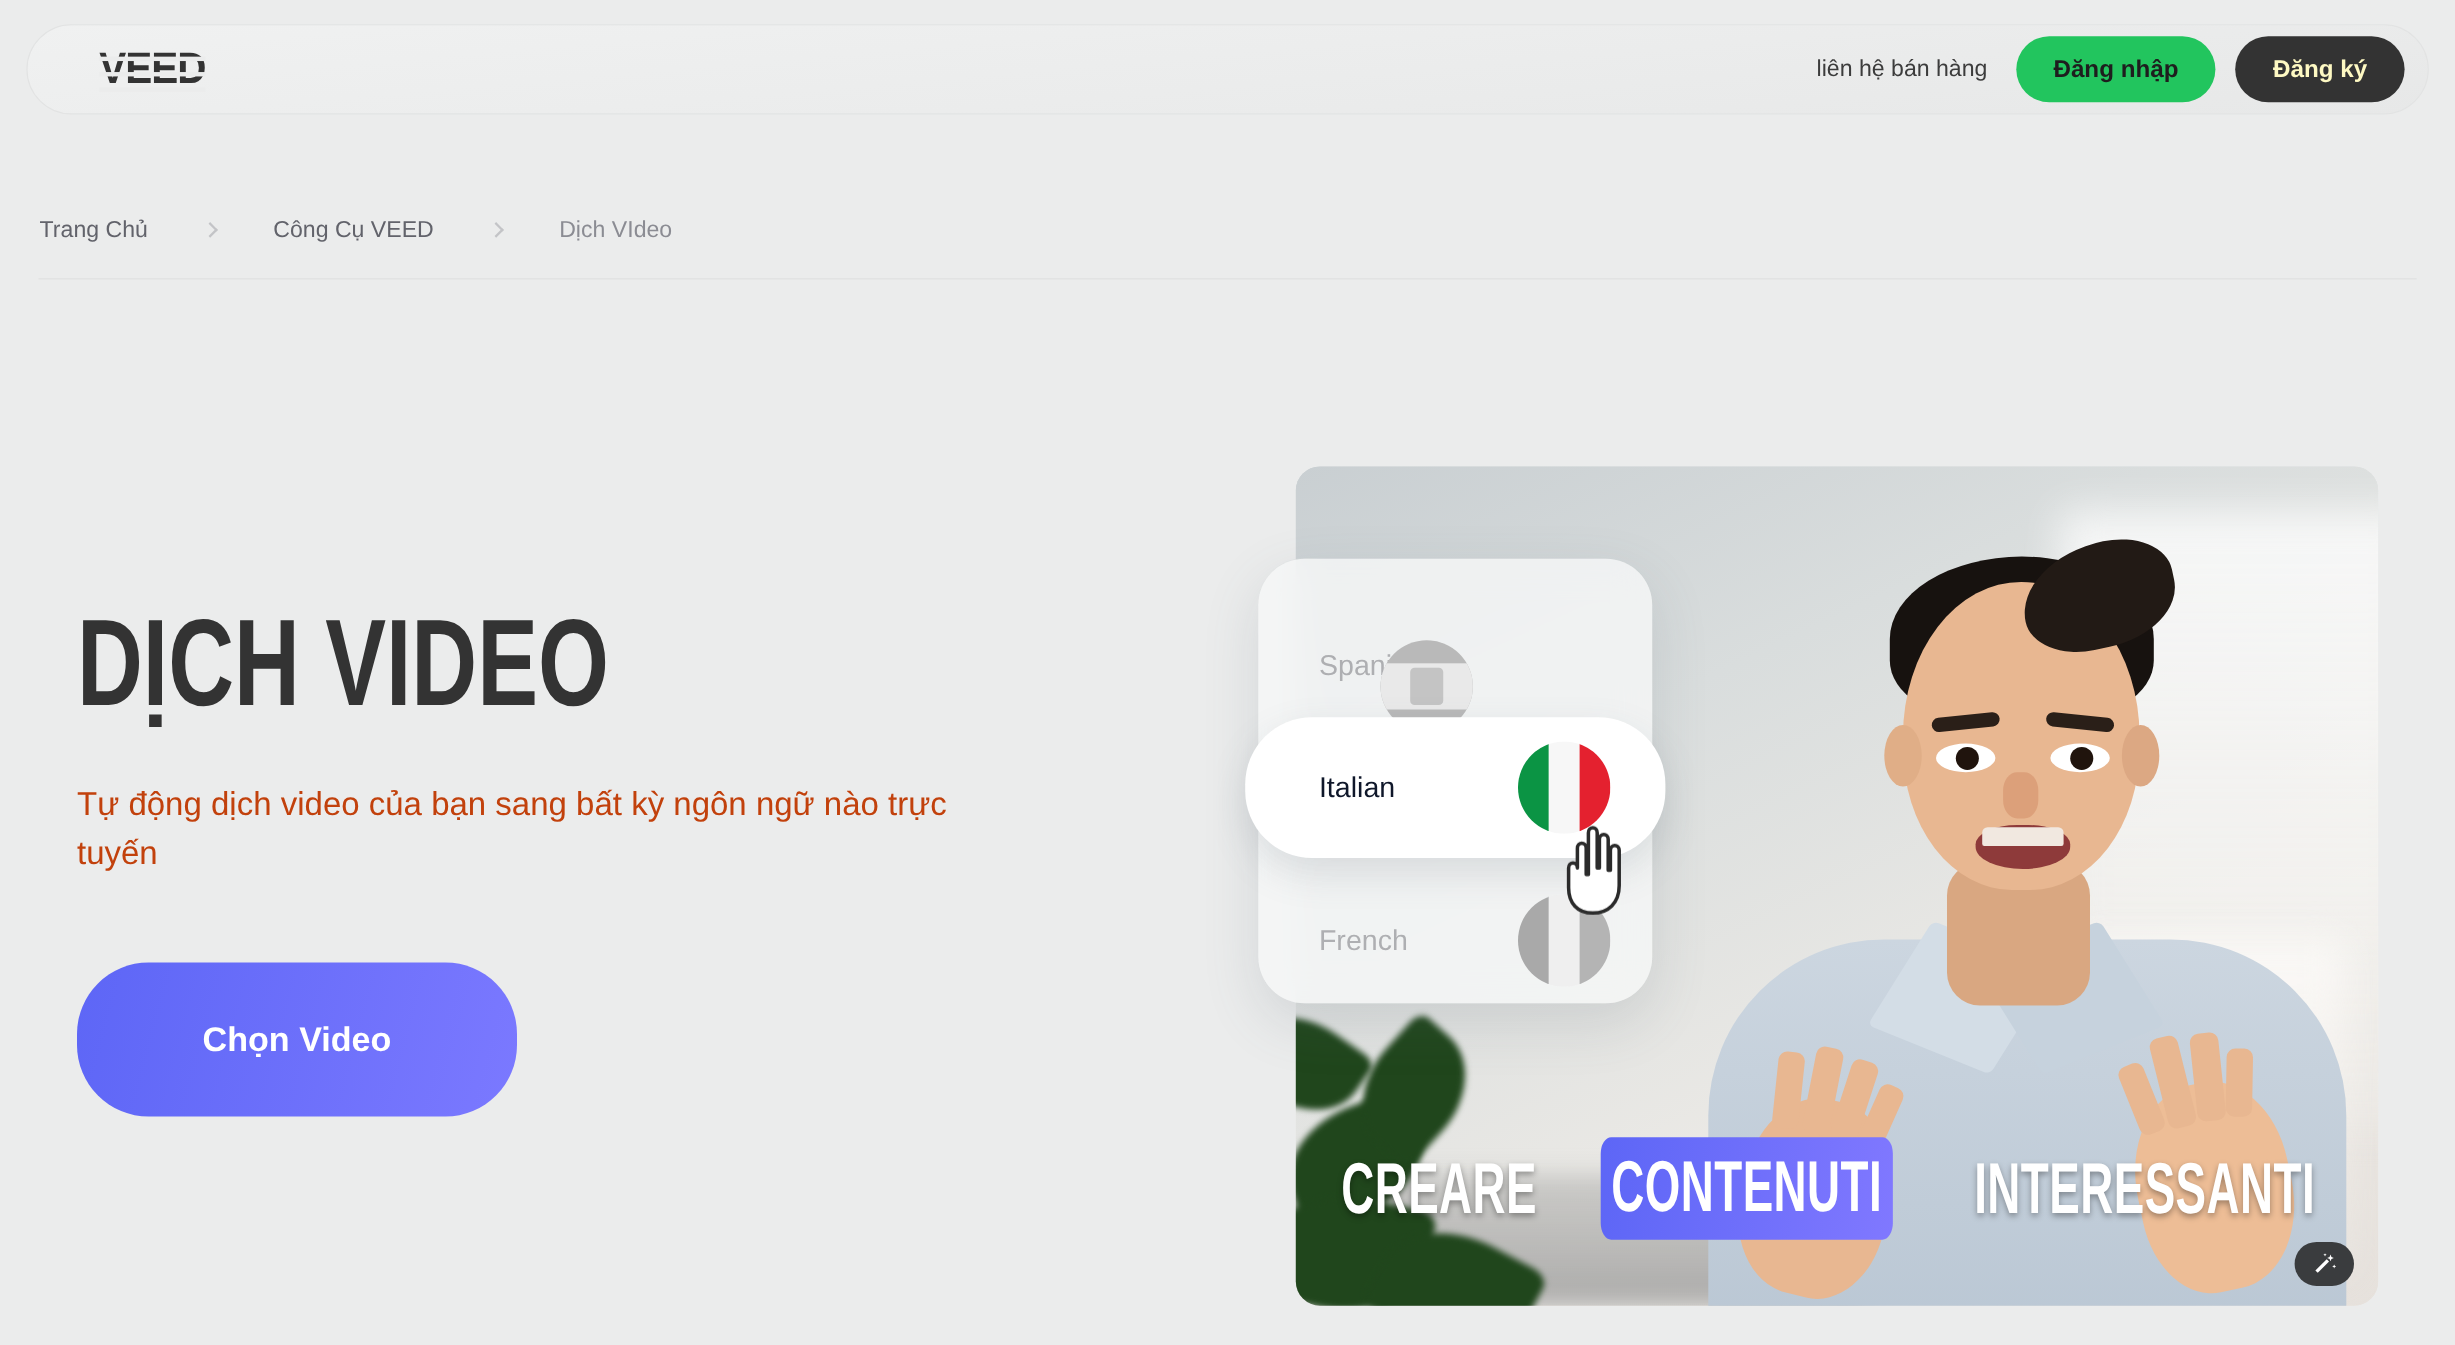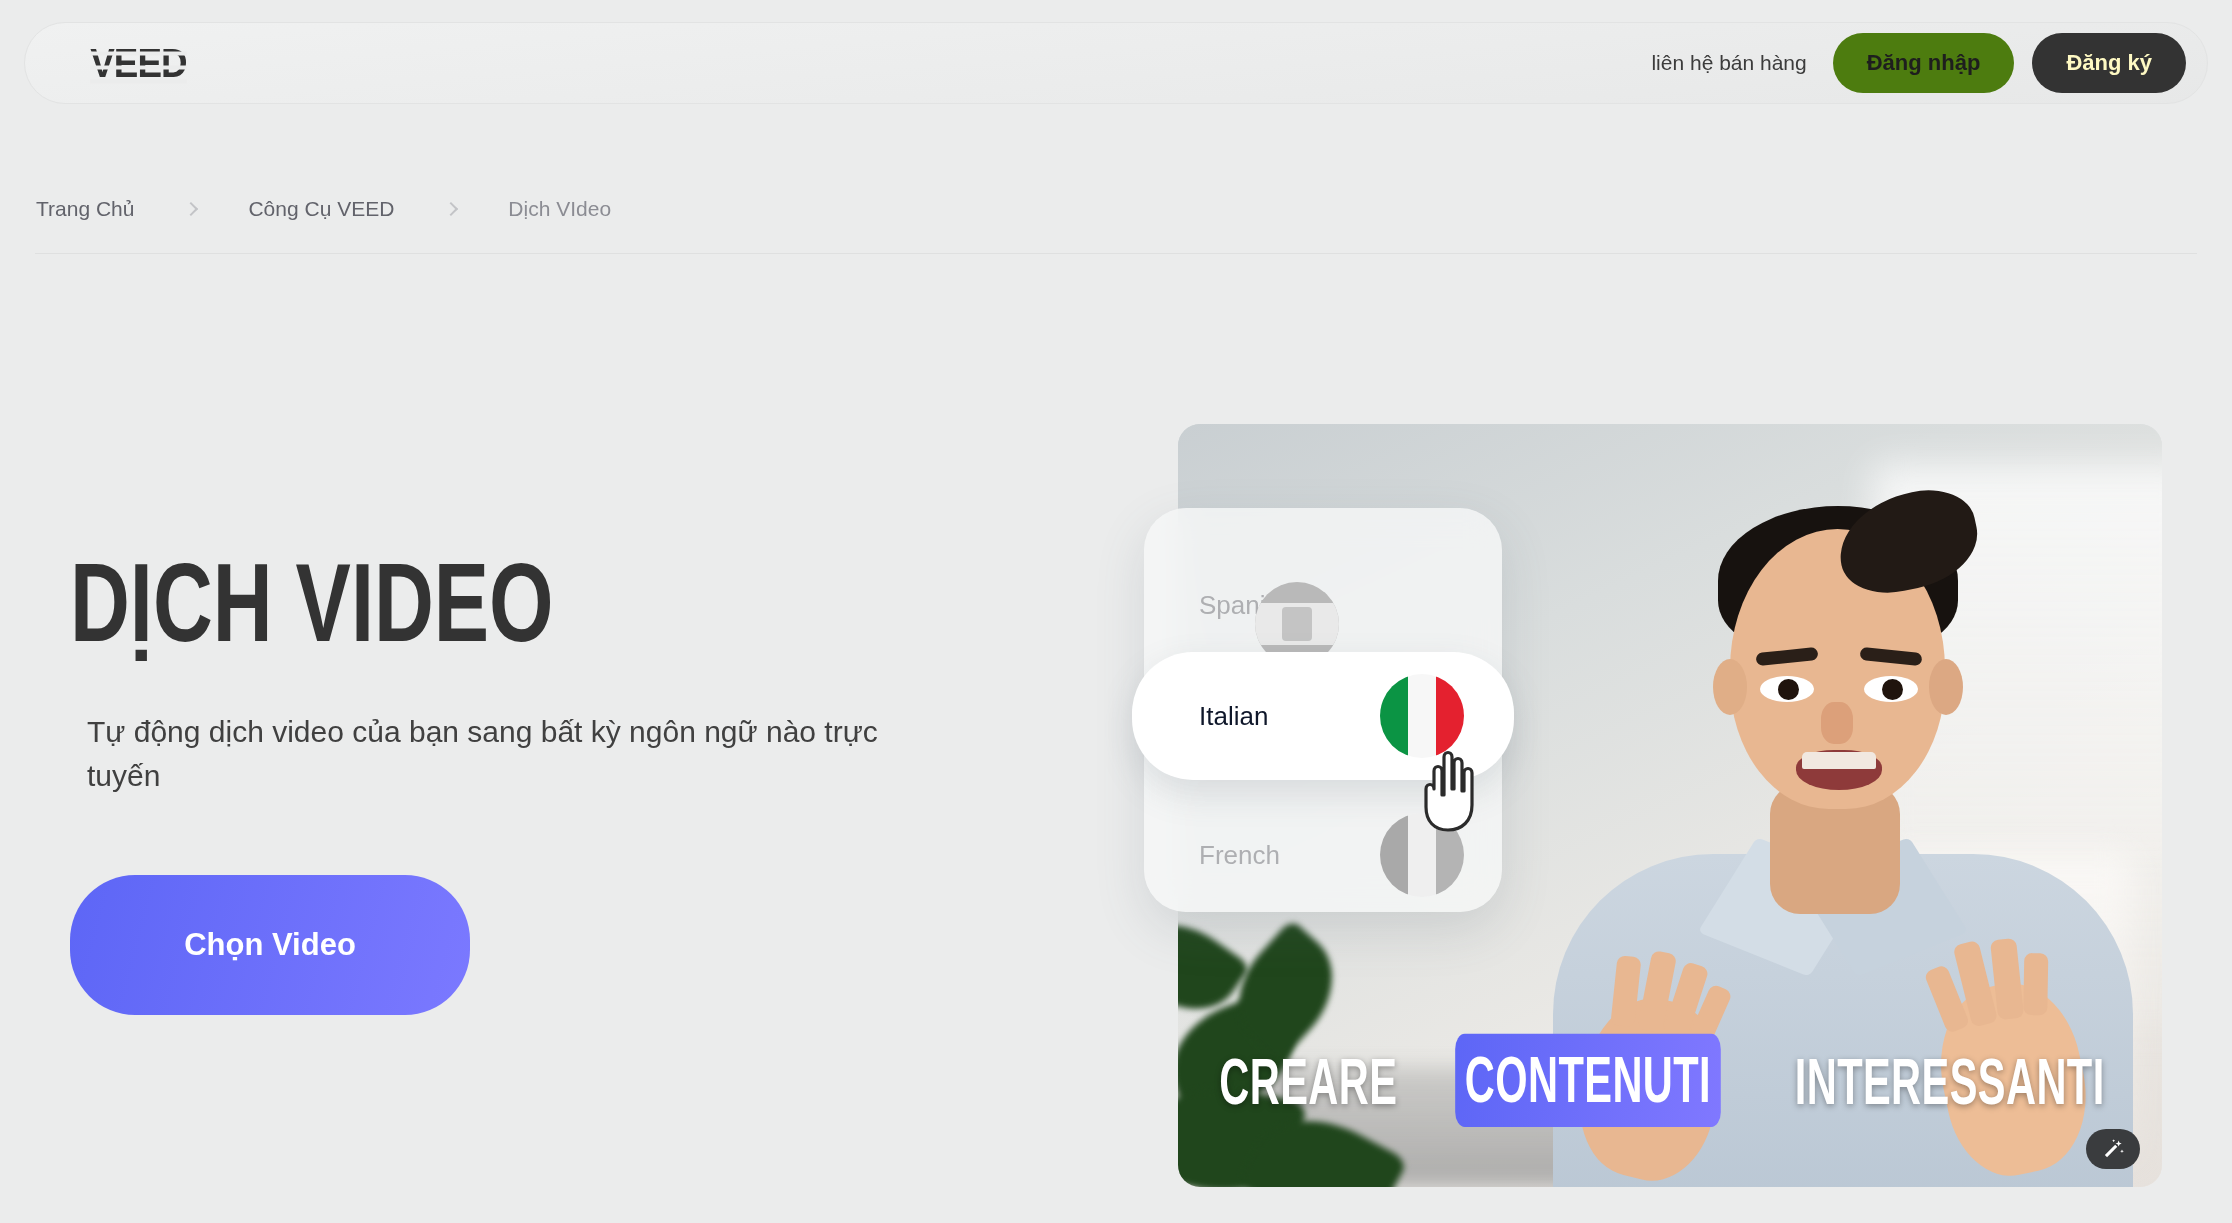--- a/index.html
+++ b/index.html
@@ -37,21 +37,21 @@
   .nav-item { display: flex; align-items: center; gap: 9px;
     font-size: 22px; color: #3c3c3c; cursor: pointer; white-space: nowrap; }
   .chev { display: inline-block; width: 13px; height: 13px;
     border-right: 2.2px solid #5a5a5a; border-bottom: 2.2px solid #5a5a5a;
     transform: rotate(45deg) translate(-3px,-3px); }
 
   .header-right { position: absolute; right: 22px; top: 50%; transform: translateY(-50%);
     display: flex; align-items: center; gap: 18px; }
   .contact-link { font-size: 21px; color: #3c3c3c; cursor: pointer; margin-right: 8px; white-space: nowrap; }
   .btn-login {
-    background: #4d7c0f; color: #1e1e1e; font-size: 22px; font-weight: 700;
+    background: #22c55e; color: #1e1e1e; font-size: 22px; font-weight: 700;
     border: none; border-radius: 32px; padding: 17px 34px; cursor: pointer;
     font-family: "Liberation Sans", sans-serif; white-space: nowrap;
   }
   .btn-signup {
     background: #333333; color: #fef9c3; font-size: 22px; font-weight: 700;
     border: none; border-radius: 32px; padding: 17px 34px; cursor: pointer;
     font-family: "Liberation Sans", sans-serif; white-space: nowrap;
   }
 
   
@@ -68,21 +68,21 @@
   
   .hero-title {
     position: absolute; left: 70px; top: 547px;
     font-size: 112px; font-weight: 700; color: #333333;
     letter-spacing: 0px; line-height: 1;
     font-family: "Liberation Sans Narrow", "Liberation Sans", sans-serif;
     transform: scaleX(0.74); transform-origin: left top;
   }
   .hero-sub {
     position: absolute; left: 70px; top: 710px; width: 860px;
-    font-size: 30px; color: #404040; line-height: 1.45; margin-left: 17px;
+    font-size: 30px; color: #c2410c; line-height: 1.45;
   }
   .cta-btn {
     position: absolute; left: 70px; top: 875px;
     width: 400px; height: 140px;
     border: none; border-radius: 65px; cursor: pointer;
     background: linear-gradient(105deg, #5d66f6 0%, #7b79ff 100%);
     color: #ffffff; font-size: 31px; font-weight: 700;
     font-family: "Liberation Sans", sans-serif;
     text-align: center;
   }

